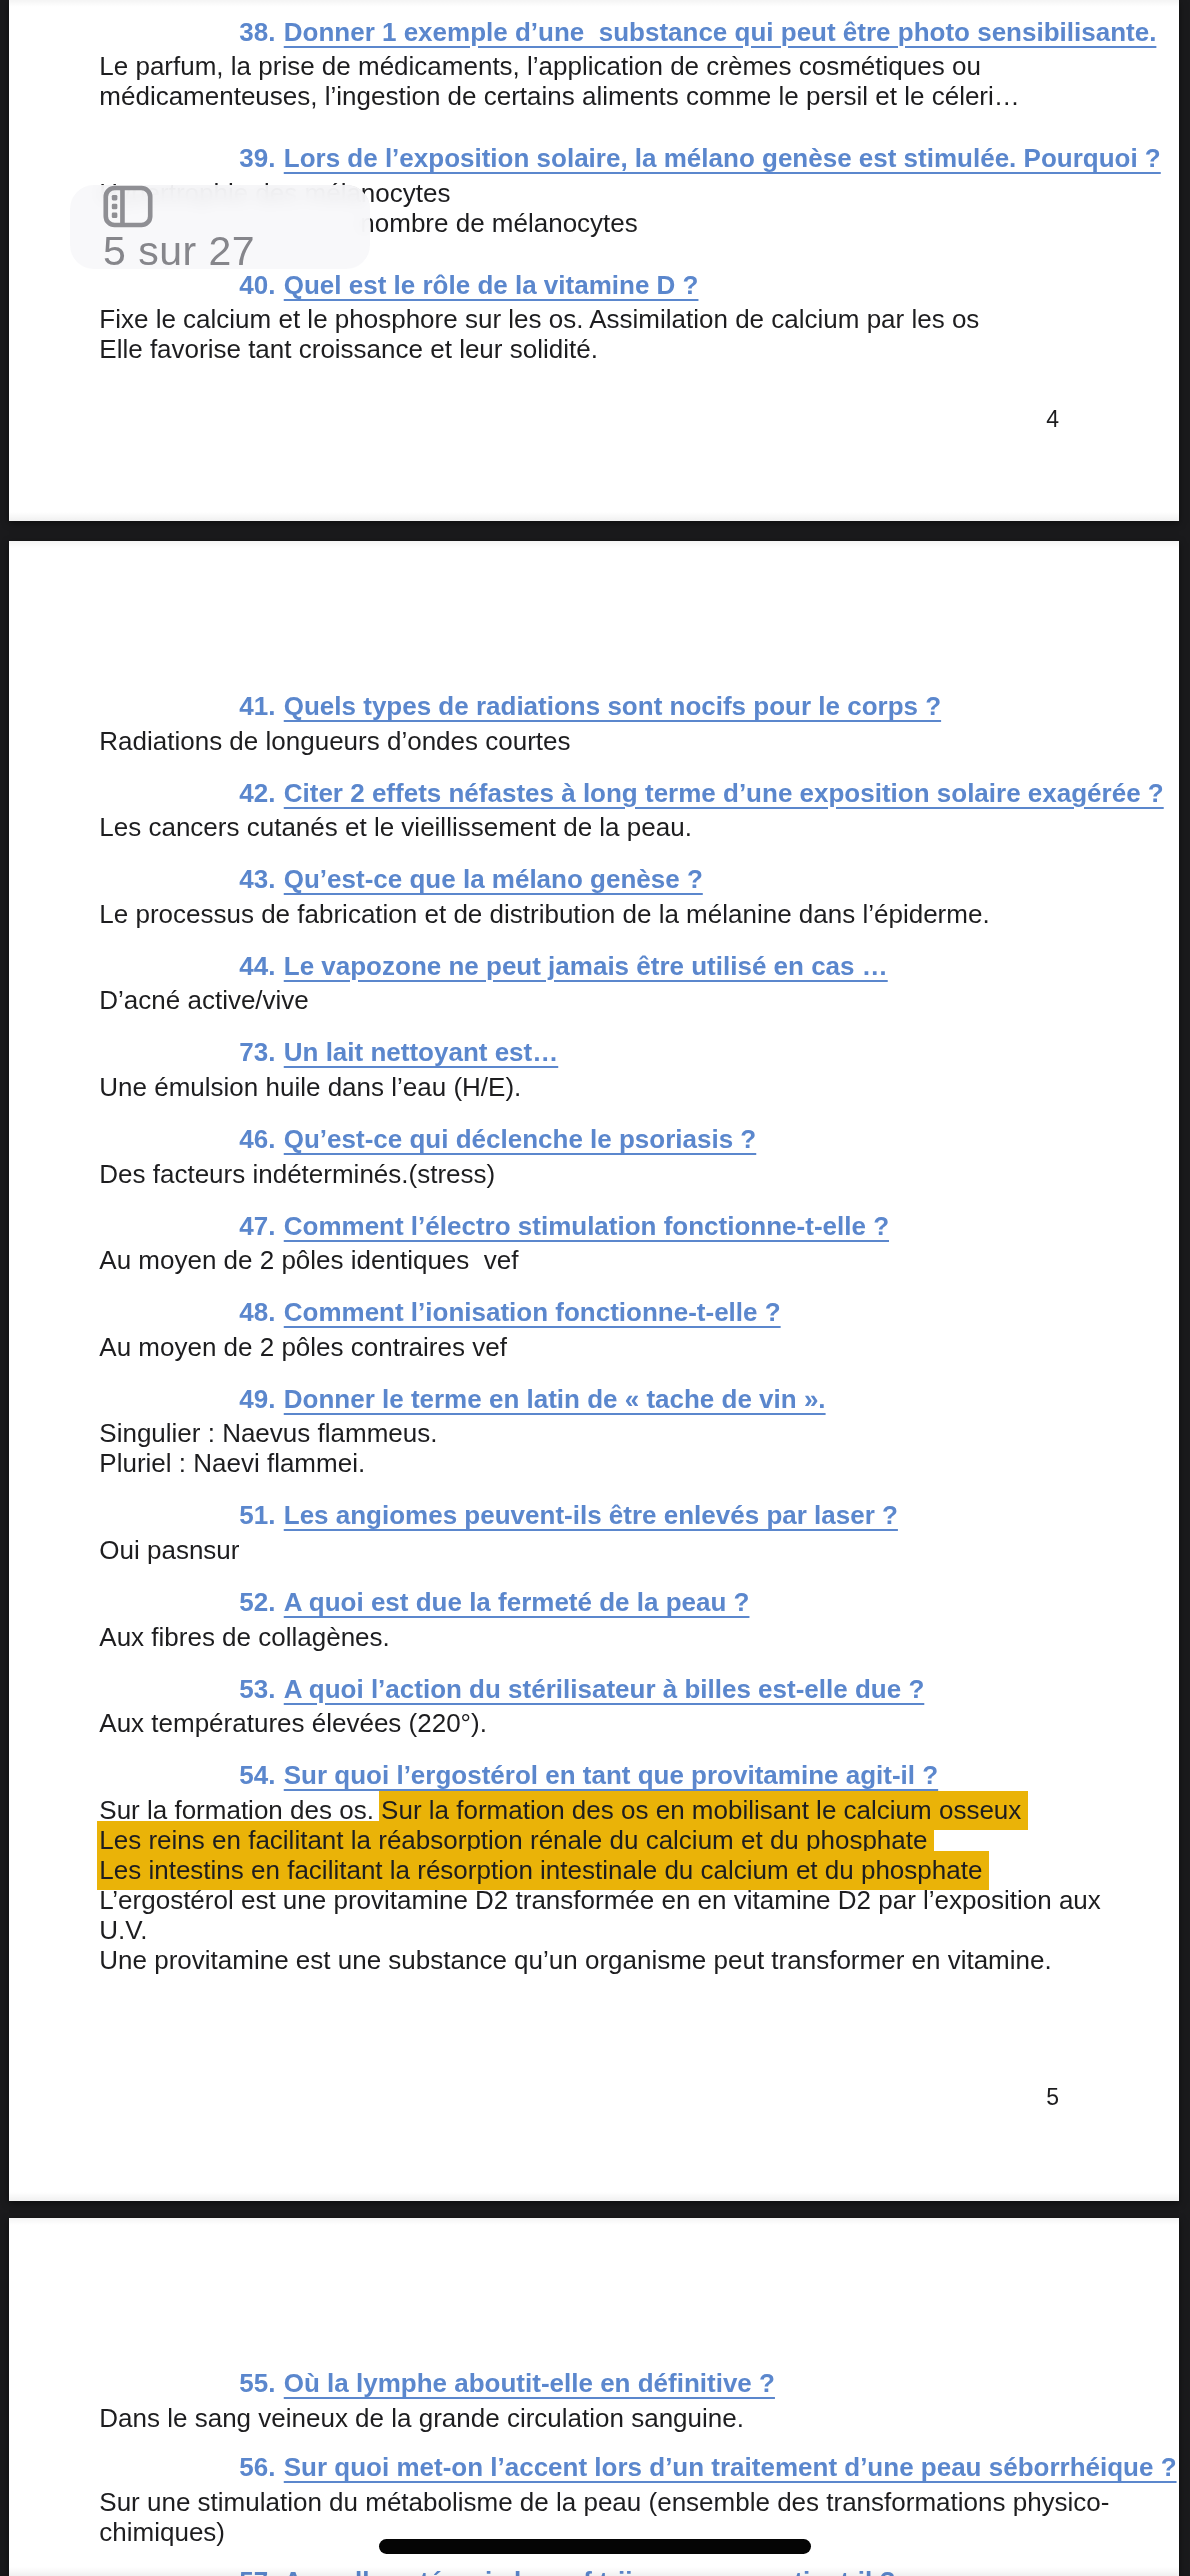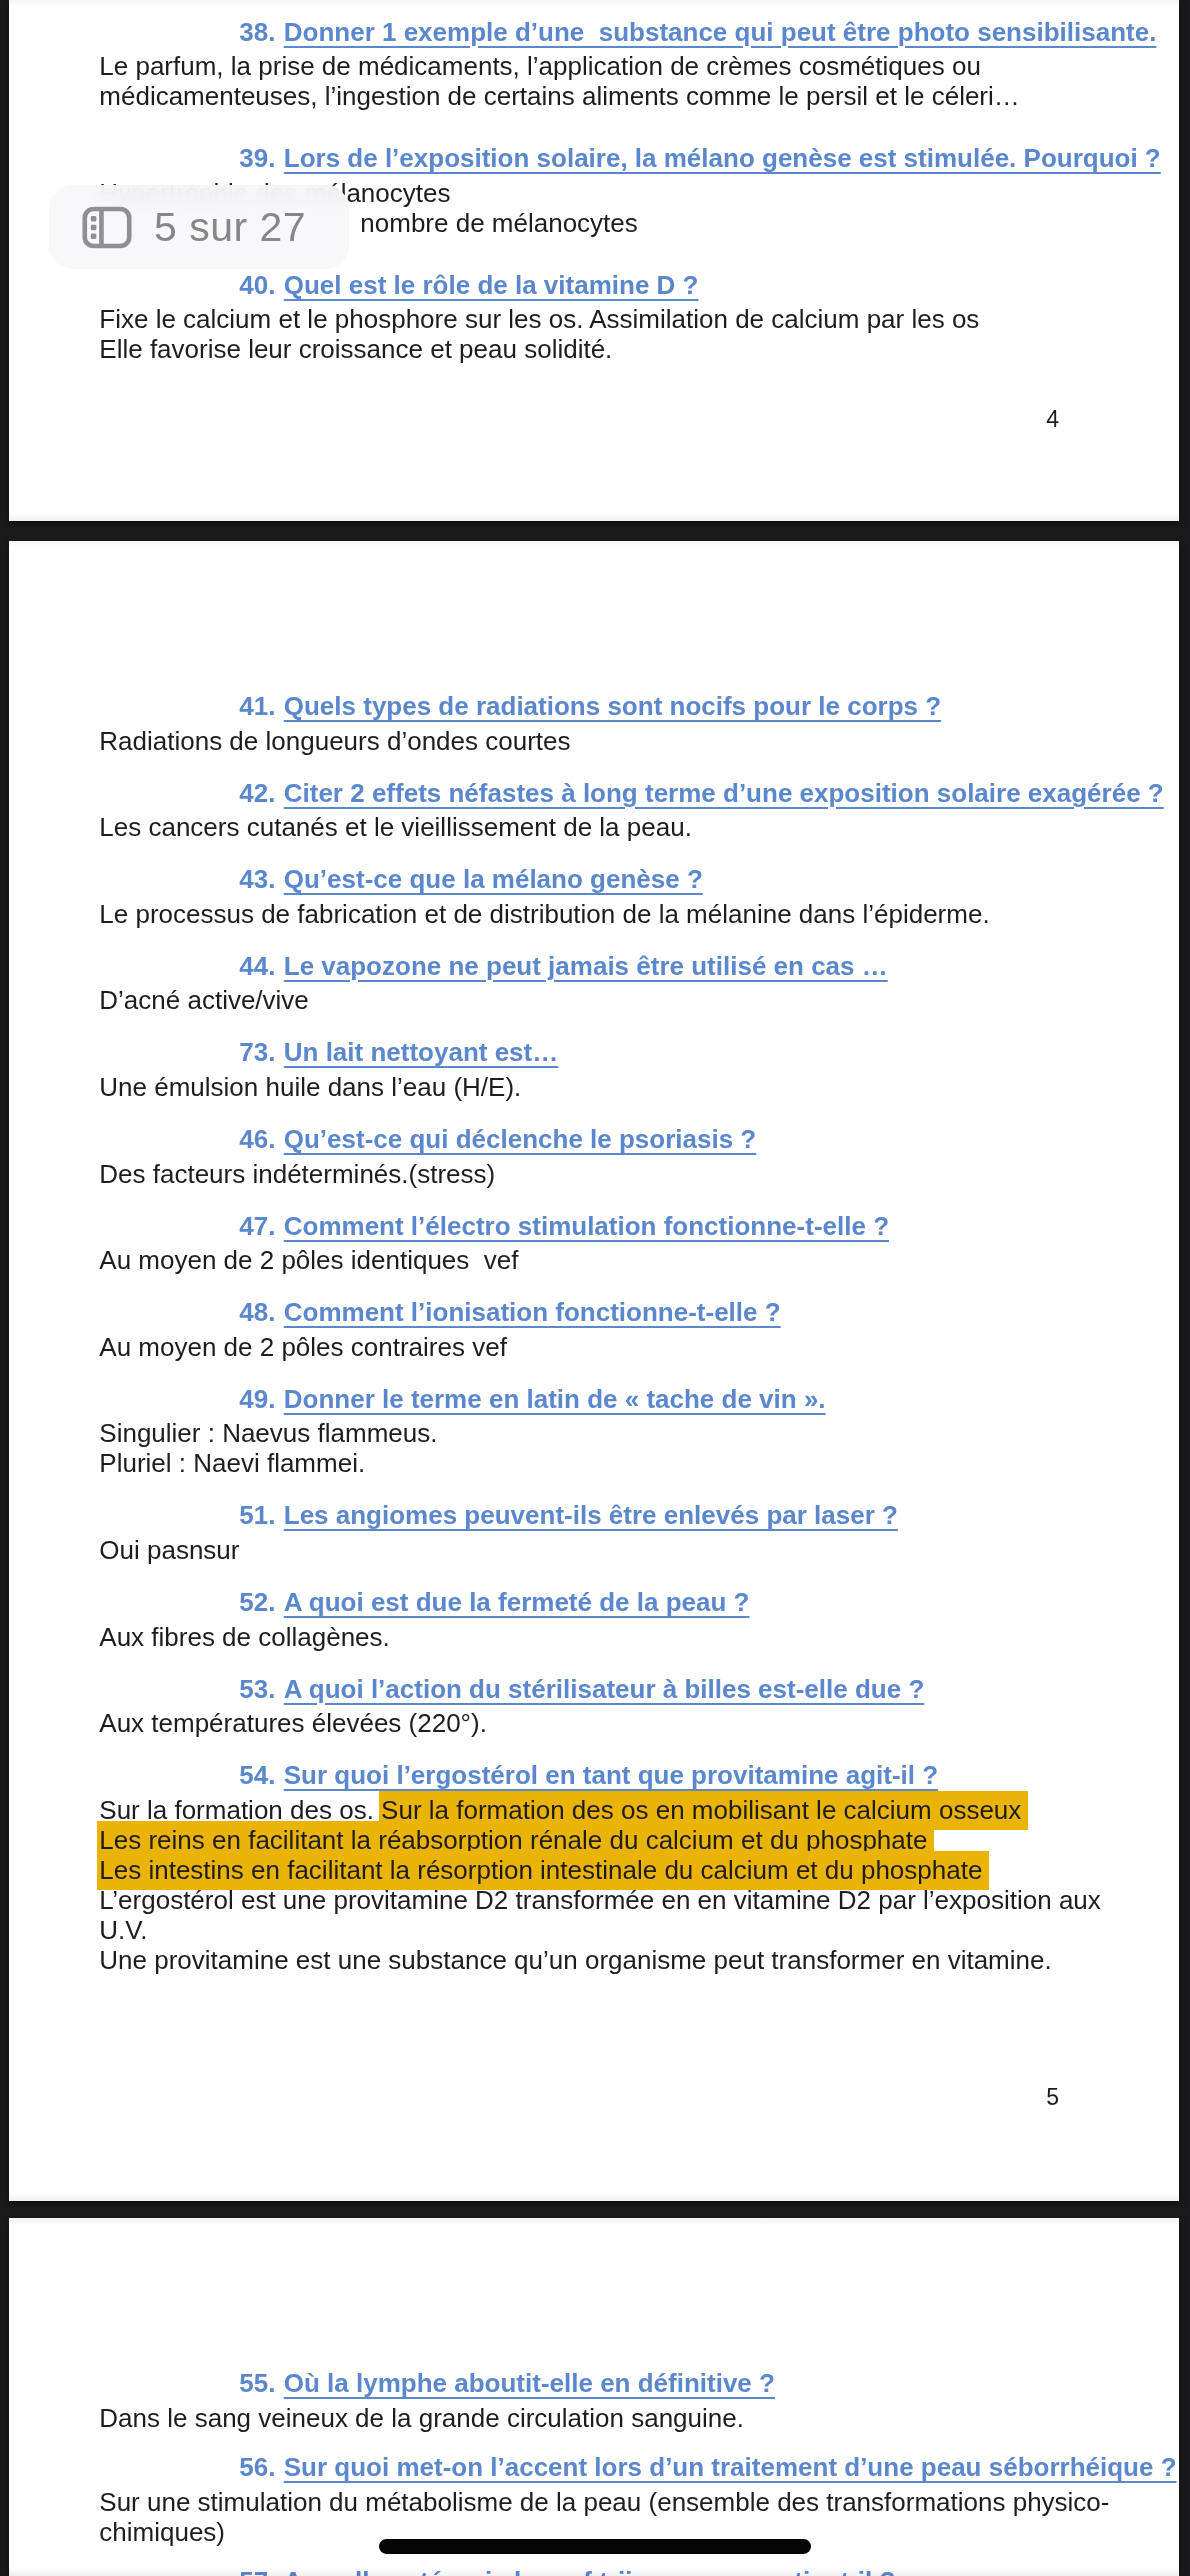--- a/index.html
+++ b/index.html
@@ -61,25 +61,26 @@
   }
 
   .pagenum{
     position:absolute;left:1037px;font-size:23px;color:#1d1d1f;
   }
   #page4 .pagenum{top:406px;}
   #page5 .pagenum{top:1543px;}
 
   
   .page-badge{
-    position:absolute;left:49px;top:185px;width:300px;height:84px;
+    position:absolute;left:70px;top:185px;width:300px;height:84px;
     border-radius:24px;background:rgba(247,247,250,0.9);
     backdrop-filter:blur(7.4px);-webkit-backdrop-filter:blur(7.4px);
-    display:flex;align-items:center;padding-left:33px;box-sizing:border-box;
+    display:flex;padding-left:33px;box-sizing:border-box;
     z-index:10;
+    flex-direction:column;
   }
   .badge-icon{flex:0 0 auto;margin-right:22px;display:block;}
   .badge-label{
     font-size:41px;color:#86868b;letter-spacing:0.5px;white-space:pre;
   }
 
   
   .home-indicator{
     position:absolute;left:379px;top:2539px;width:432px;height:15px;
     border-radius:7.4px;background:#050505;z-index:50;
@@ -103,21 +104,21 @@
           <div class="q"><span class="qnum">39.</span><span class="qtext">Lors de l’exposition solaire, la mélano genèse est stimulée. Pourquoi ?</span></div>
           <div class="a">
             <div class="ans-line"><span>Hypertrophie des mélanocytes</span></div>
             <div class="ans-line occluded"><span>nombre de mélanocytes</span></div>
           </div>
         </div>
         <div class="qa">
           <div class="q"><span class="qnum">40.</span><span class="qtext">Quel est le rôle de la vitamine D ?</span></div>
           <div class="a">
             <div class="ans-line"><span>Fixe le calcium et le phosphore sur les os. Assimilation de calcium par les os</span></div>
-            <div class="ans-line"><span>Elle favorise leur croissance et peau solidité.</span></div>
+            <div class="ans-line"><span>Elle favorise tant croissance et leur solidité.</span></div>
           </div>
         </div>
       </div>
     <div class="pagenum">4</div>
   </section>
 
   <section class="pdf-page" id="page5">
     <div class="content">
         <div class="qa">
           <div class="q"><span class="qnum">41.</span><span class="qtext">Quels types de radiations sont nocifs pour le corps ?</span></div>

